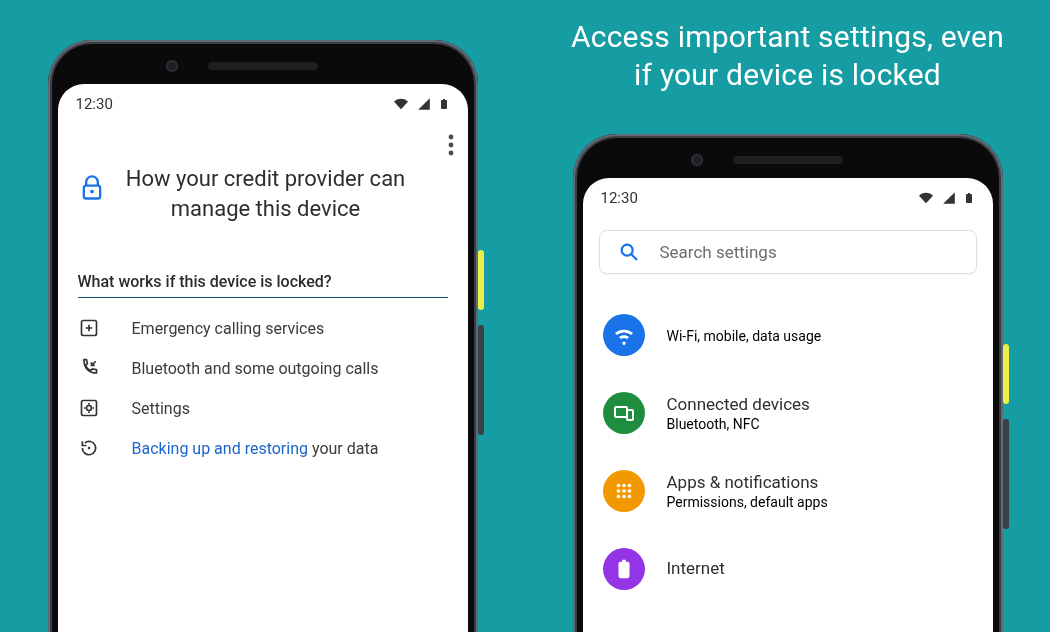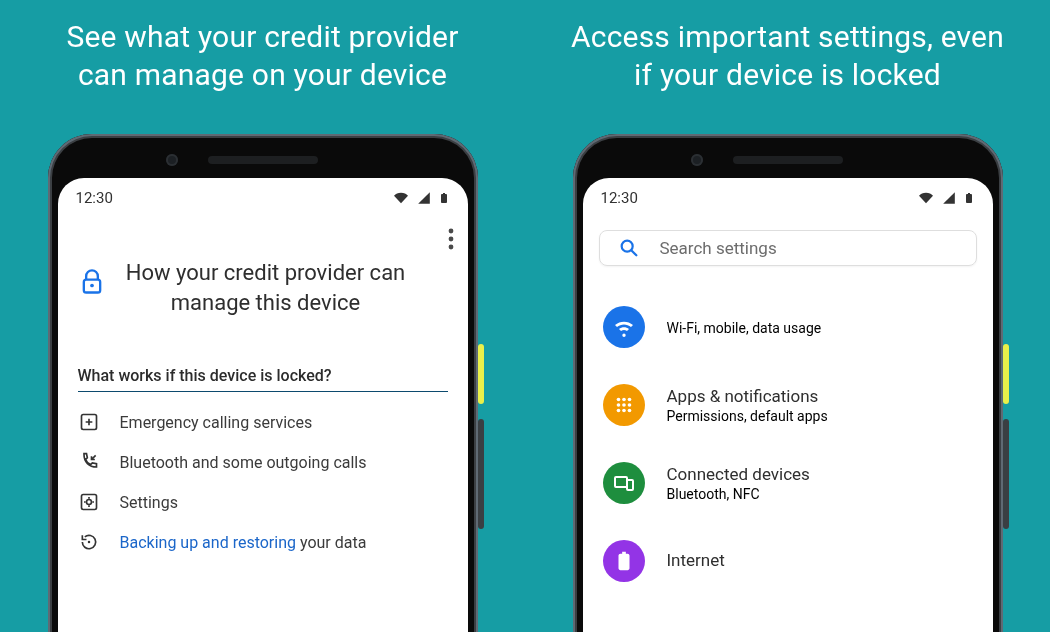--- a/index.html
+++ b/index.html
@@ -116,34 +116,34 @@
   .content-a .subhead {
     margin-top: 48px;
     font-size: 16px;
     font-weight:500;
     color:#2c2c2c;
     padding-bottom: 6px;
     border-bottom: 1px solid #0c4a6e;
   }
   .list-a { list-style:none; margin-top: 10px;}
   .list-a li {
-    display:flex; align-items:center; gap:20px;
+    display:flex; align-items:center; gap:32px;
     padding: 10px 0;
     font-size: 16px;
     color:#3b3b3b;
   }
   .list-a li .ic { width:22px; display:flex; justify-content:center; color:#333;}
   .list-a li span.link { color:#1b66c9;}
 
   
   .content-b {
     padding: 12px 16px 0;
   }
   .searchbox {
-    height: 36px;
+    height: 44px;
     border:1px solid #dedede;
     border-radius: 8px;
     display:flex; align-items:center;
     padding: 0 18px;
     gap: 20px;
     box-shadow: 0 1px 2px rgba(0,0,0,0.05);
   }
   .searchbox .label { color:#6d6d6d; font-size:17px;}
   .setlist { list-style:none; margin-top: 22px;}
   .setlist li {
@@ -159,21 +159,20 @@
   .setlist .info .t2 { font-size:14px; color:#000000; margin-top:2px;}
   .c-blue { background:#1a73e8;}
   .c-green{ background:#1e8e3e;}
   .c-orange{ background:#f29900;}
   .c-purple{ background:#9334e6;}
 </style>
 </head>
 <body>
 
 <div class="panel">
-  <div class="headline">See what your credit provider can manage on your device</div>
 
   <div class="phone">
     <div class="side-btn b1"></div>
     <div class="side-btn b2"></div>
     <div class="screen">
 
       <div class="statusbar">
         <span>12:30</span>
         <span class="right">
           <svg width="18" height="14" viewBox="0 0 24 24">
@@ -288,20 +287,32 @@
 
         <ul class="setlist">
           <li>
             <span class="badge c-blue">
               <svg width="24" height="24" viewBox="0 0 24 24">
                   <path fill="#fff" d="M12 18.5a1.7 1.7 0 1 0 0 3.4 1.7 1.7 0 0 0 0-3.4zM3 10c5-4.5 13-4.5 18 0l-2 2c-4-3.5-10-3.5-14 0zM7 14c3-2.5 7-2.5 10 0l-2 2c-2-1.5-4-1.5-6 0z"></path>
                 </svg>
             </span>
             <div class="info">
               <div class="t2">Wi-Fi, mobile, data usage</div>
+            </div>
+          </li>
+          <li>
+            <span class="badge c-green">
+              <svg width="24" height="24" viewBox="0 0 24 24">
+                  <rect x="3" y="6" width="12" height="10" rx="1" fill="none" stroke="#fff" stroke-width="2"></rect>
+                  <rect x="15" y="9" width="6" height="10" rx="1" fill="none" stroke="#fff" stroke-width="2"></rect>
+                </svg>
+            </span>
+            <div class="info">
+              <div class="t1">Connected devices</div>
+              <div class="t2">Bluetooth, NFC</div>
             </div>
           </li>
           <li>
             <span class="badge c-orange">
               <svg width="22" height="22" viewBox="0 0 24 24">
                 <circle cx="6" cy="6" r="2" fill="#fff"></circle>
                   <circle cx="12" cy="6" r="2" fill="#fff"></circle>
                   <circle cx="18" cy="6" r="2" fill="#fff"></circle>
                 <circle cx="6" cy="12" r="2" fill="#fff"></circle>
                   <circle cx="12" cy="12" r="2" fill="#fff"></circle>
@@ -310,32 +321,20 @@
                   <circle cx="12" cy="18" r="2" fill="#fff"></circle>
                   <circle cx="18" cy="18" r="2" fill="#fff"></circle>
               </svg>
             </span>
             <div class="info">
               <div class="t1">Apps &amp; notifications</div>
               <div class="t2">Permissions, default apps</div>
             </div>
           </li>
           <li>
-            <span class="badge c-green">
-              <svg width="24" height="24" viewBox="0 0 24 24">
-                  <rect x="3" y="6" width="12" height="10" rx="1" fill="none" stroke="#fff" stroke-width="2"></rect>
-                  <rect x="15" y="9" width="6" height="10" rx="1" fill="none" stroke="#fff" stroke-width="2"></rect>
-                </svg>
-            </span>
-            <div class="info">
-              <div class="t1">Connected devices</div>
-              <div class="t2">Bluetooth, NFC</div>
-            </div>
-          </li>
-          <li>
             <span class="badge c-purple">
               <svg width="22" height="22" viewBox="0 0 24 24">
                   <path fill="#fff" d="M16 4h-2V2h-4v2H8c-1 0-2 1-2 2v14c0 1 1 2 2 2h8c1 0 2-1 2-2V6c0-1-1-2-2-2z"></path>
                 </svg>
             </span>
             <div class="info">
               <div class="t1">Internet</div>
               <div class="t2"></div>
             </div>
           </li>

